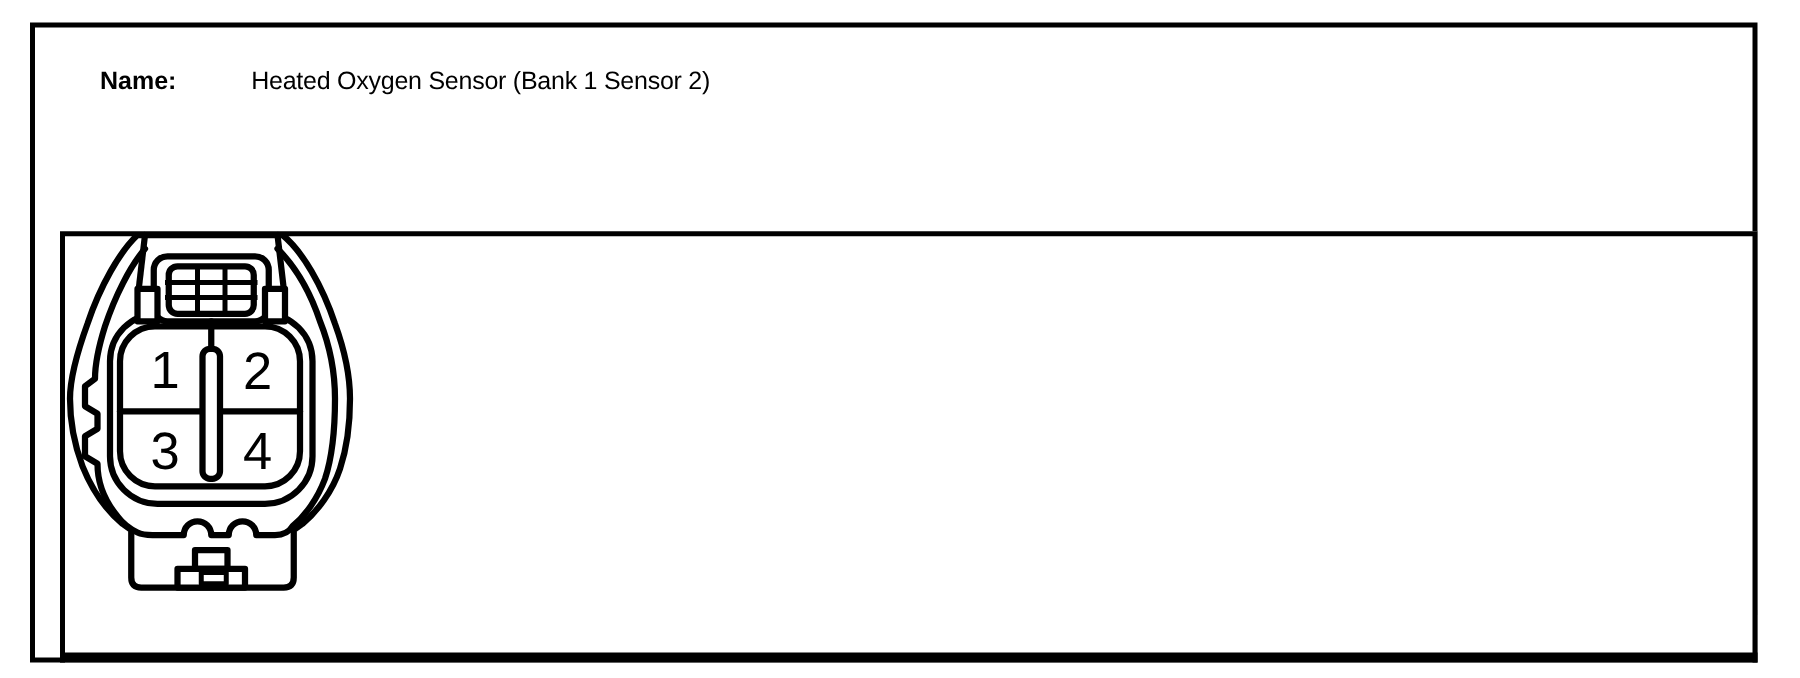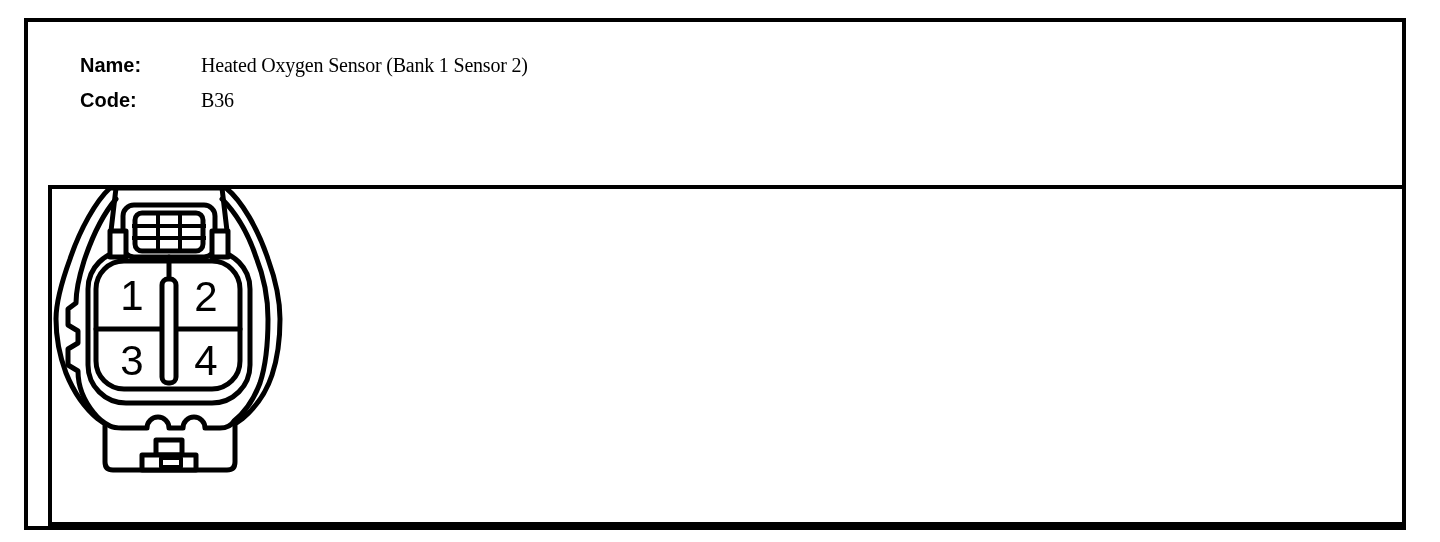--- a/index.html
+++ b/index.html
@@ -22,21 +22,21 @@
   #header-block {
     position: absolute; left: 52px; top: 26px; width: 900px;
   }
   .field-row {
     display: flex; height: 35px; align-items: center;
     font-size: 20px; color: #000;
   }
   .field-label {
     width: 121px; font-weight: bold; letter-spacing: 0px;
   }
-  .field-value { letter-spacing: -0.2px; font-family: Liberation Serif, serif; }
+  .field-value { letter-spacing: -0.2px; }
 
   
   #diagram-box {
     position: absolute; left: 48px; top: 185px;
     width: 1358px; height: 307px;
     border: 4px solid #000; background: #fff;
   }
   
   #footer-row {
     position: absolute; left: 48px; top: 488px;
@@ -61,24 +61,20 @@
 <body>
 
 <div id="page">
 
   <div id="outer-box">
 
     <div id="header-block">
       <div class="field-row">
         <span class="field-label">Name:</span>
         <span class="field-value">Heated Oxygen Sensor (Bank 1 Sensor 2)</span>
-      </div>
-      <div class="field-row">
-        <span class="field-label">Code:</span>
-        <span class="field-value">B36</span>
       </div>
     </div>
 
   </div>
 
   <div id="diagram-box">
     <svg id="connector-svg" viewBox="0 0 240 292" xmlns="http://www.w3.org/2000/svg">
 
       <path class="lnw" d="M 62 3
            C 48 16 32 44 22 74

